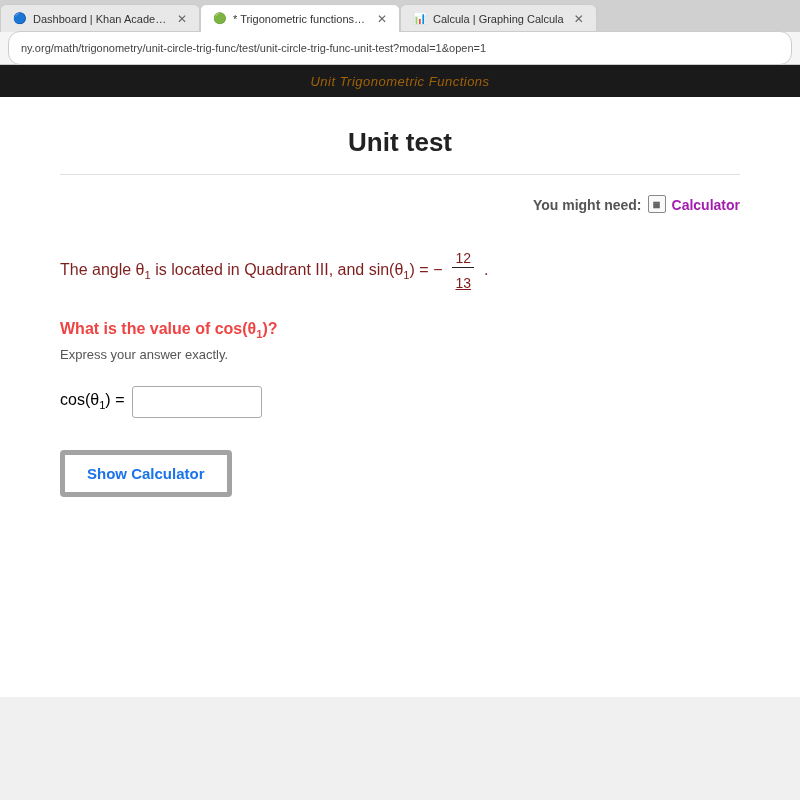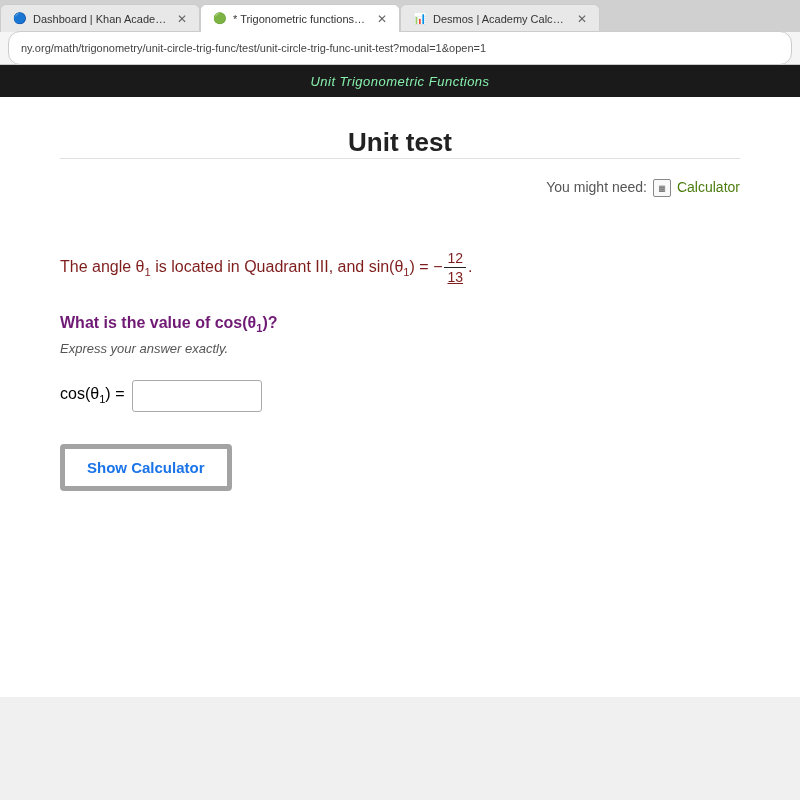--- a/index.html
+++ b/index.html
@@ -92,51 +92,53 @@
     
     .page-header-bar {
       background: #1a1a1a;
       height: 32px;
       display: flex;
       align-items: center;
       justify-content: center;
     }
 
     .page-header-title {
-      color: #86efac;
+      color: #a16207;
       font-size: 13px;
       font-style: italic;
       letter-spacing: 0.5px;
     }
 
     
     .main-content {
       background: white;
       padding: 30px 60px;
       min-height: 600px;
     }
 
     .unit-test-title {
       text-align: center;
       font-size: 26px;
       font-weight: bold;
       color: #222;
       margin-bottom: 20px;
+      padding-bottom: 16px;
       border-bottom: 1px solid #e0e0e0;
     }
 
     .calculator-hint {
       text-align: right;
       font-size: 14px;
       color: #555;
-      margin-bottom: 52px;
-      display: flex;
-      align-items: flex-start;
+      margin-bottom: 36px;
+      display: flex;
+      align-items: flex-end;
       justify-content: flex-end;
       gap: 6px;
+      font-weight: bold;
     }
 
     .calc-icon {
       display: inline-block;
       width: 18px;
       height: 18px;
       border: 1px solid #888;
       border-radius: 2px;
       font-size: 8px;
       text-align: center;
@@ -150,46 +152,46 @@
       color: #7f1d1d;
       margin-bottom: 28px;
       line-height: 1.8;
     }
 
     .fraction {
       display: inline-flex;
       flex-direction: column;
       align-items: flex-start;
       vertical-align: middle;
-      margin: 0 2px;
+      margin: 0 10px;
       font-size: 14px;
+      gap: 6px;
     }
 
     .fraction .numerator {
       border-bottom: 1px solid #222;
       padding: 0 3px;
       line-height: 1.3;
     }
 
     .fraction .denominator {
       padding: 0 3px;
       line-height: 1.3;
       text-decoration: underline;
     }
 
     .question-title {
       font-size: 16px;
       font-weight: bold;
-      color: #701a75;
+      color: #ef4444;
       margin-bottom: 6px;
     }
 
     .question-subtitle {
       font-size: 13px;
-      font-style: italic;
       color: #555;
       margin-bottom: 24px;
     }
 
     .answer-row {
       display: flex;
       align-items: center;
       gap: 8px;
       margin-bottom: 32px;
       font-size: 16px;
@@ -231,41 +233,41 @@
       <span class="tab-label">Dashboard | Khan Academy</span>
       <span class="tab-close">✕</span>
     </div>
     <div class="tab active">
       <span class="tab-favicon">🟢</span>
       <span class="tab-label">* Trigonometric functions | Trig</span>
       <span class="tab-close">✕</span>
     </div>
     <div class="tab">
       <span class="tab-favicon">📊</span>
-      <span class="tab-label">Desmos | Academy Calcula</span>
+      <span class="tab-label">Calcula | Graphing Calcula</span>
       <span class="tab-close">✕</span>
     </div>
   </div>
   <div class="address-bar">
     <input class="address-input" type="text" value="ny.org/math/trigonometry/unit-circle-trig-func/test/unit-circle-trig-func-unit-test?modal=1&amp;open=1" style="">
   </div>
 </div>
 
 <div class="page-header-bar">
   <span class="page-header-title">Unit Trigonometric Functions</span>
 </div>
 
 <div class="main-content">
 
   <h1 class="unit-test-title">Unit test</h1>
 
   <div class="calculator-hint">
     <span>You might need:</span>
     <span class="calc-icon">▦</span>
-    <a href="#" style="color:#4d7c0f; text-decoration:none;">Calculator</a>
+    <a href="#" style="color:#a21caf; text-decoration:none;">Calculator</a>
   </div>
 
   <div class="problem-statement">
     The angle θ<sub>1</sub> is located in Quadrant III, and sin(θ<sub>1</sub>) = −<span class="fraction">
         <span class="numerator">12</span>
         <span class="denominator">13</span>
       </span>.
   </div>
 
   <div class="question-title">

